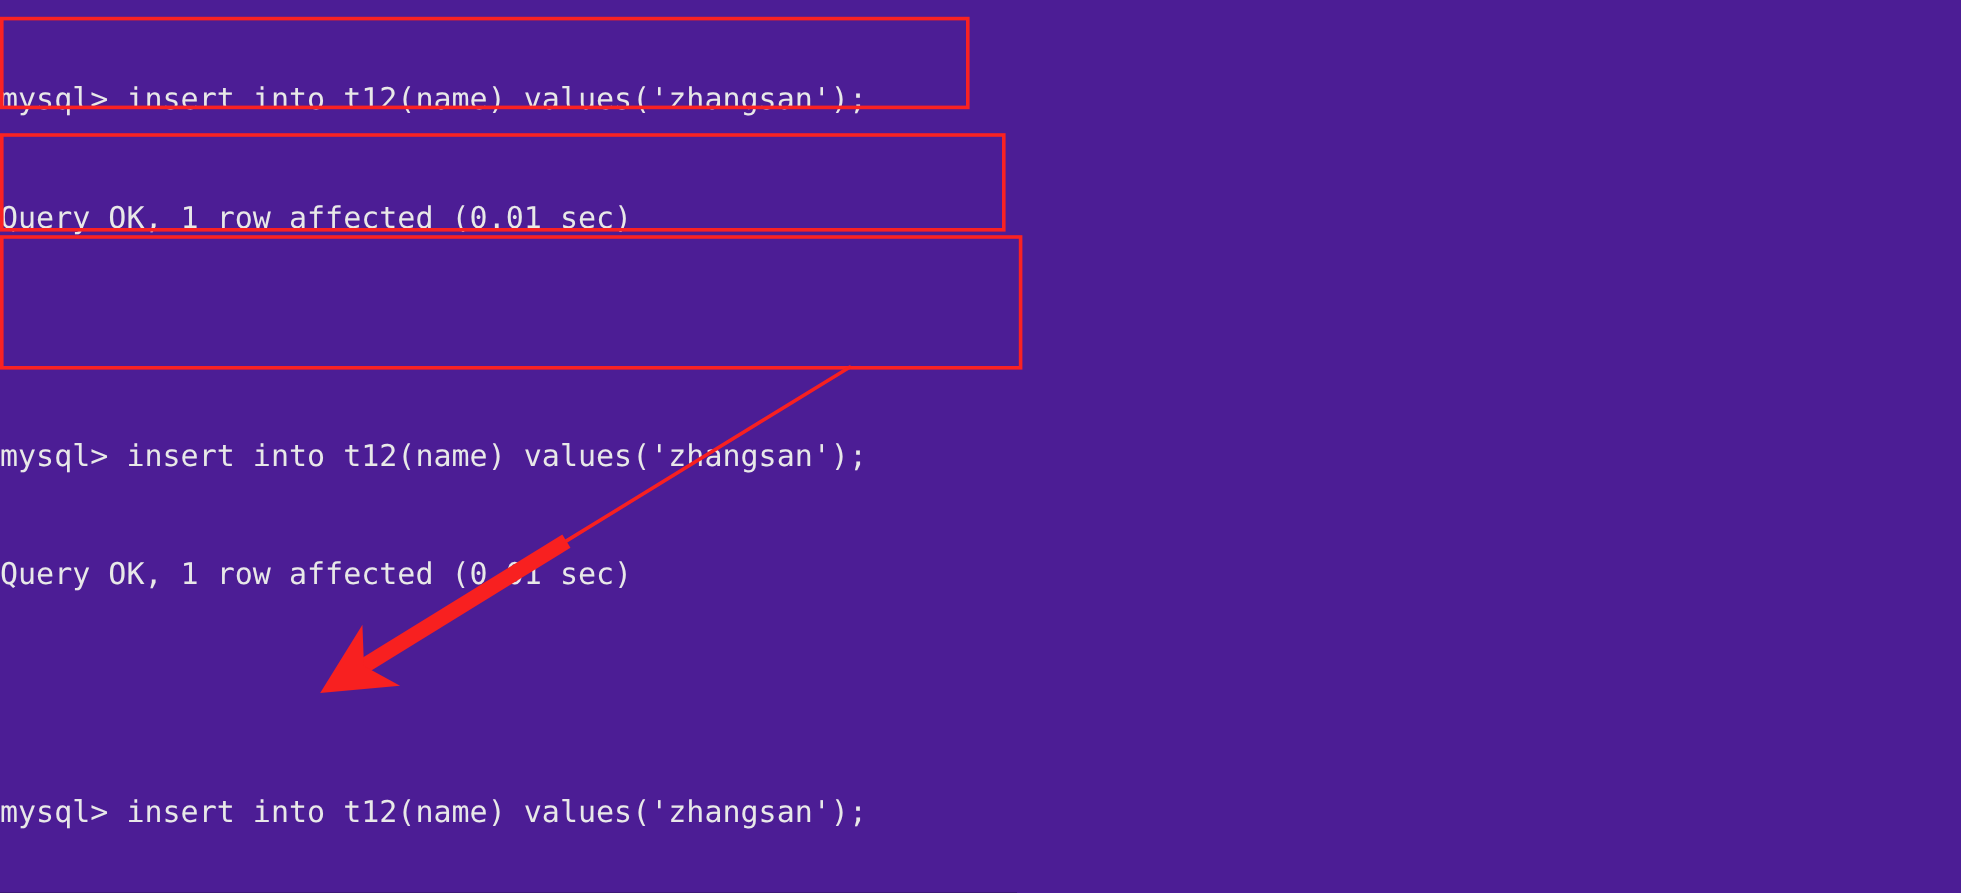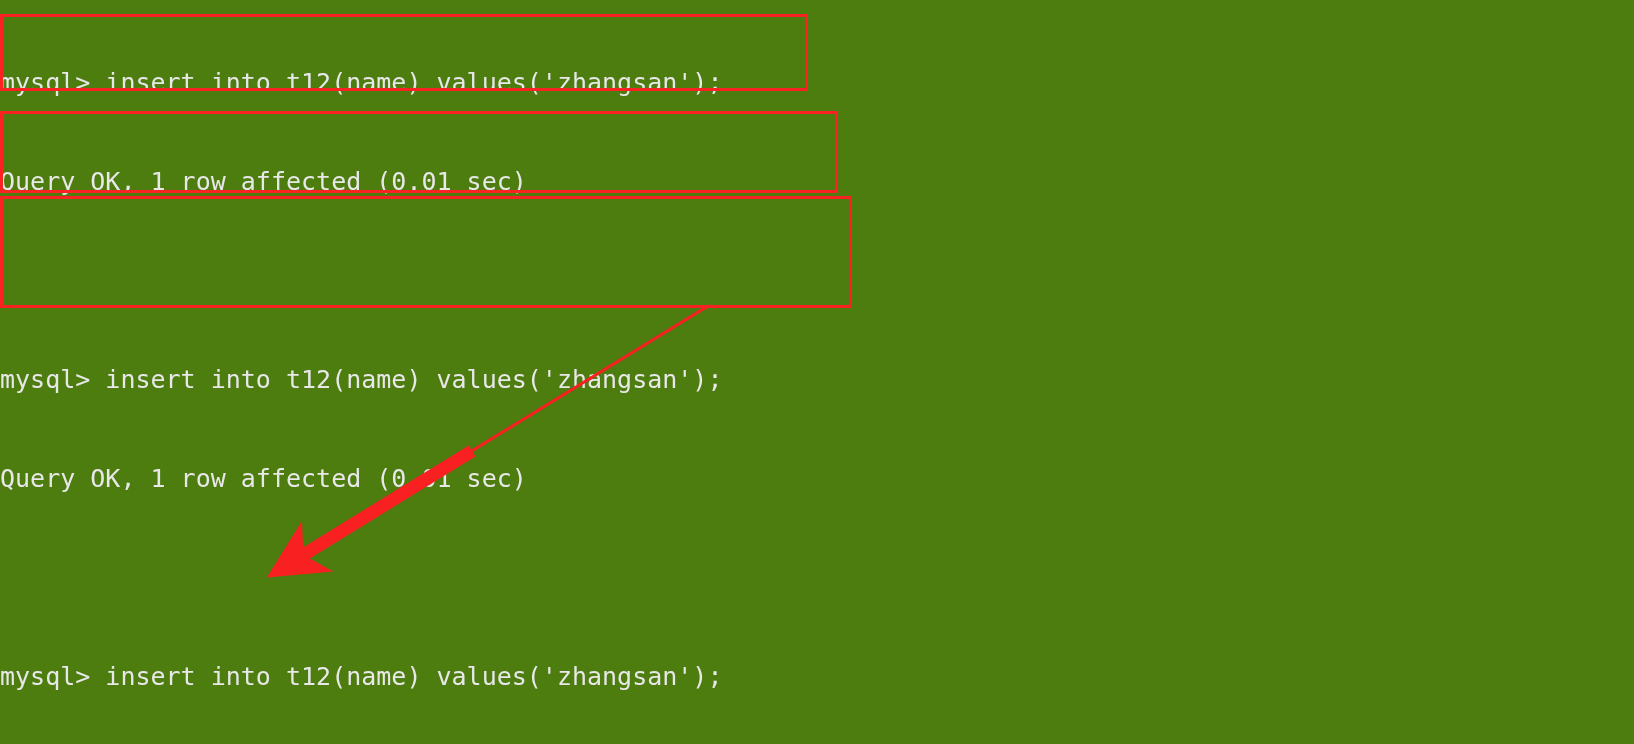--- a/index.html
+++ b/index.html
@@ -10,21 +10,21 @@
   body {
     width: 1634px;
     height: 744px;
     overflow: hidden;
     font-family: "DejaVu Sans Mono", "Liberation Mono", monospace;
   }
   #terminal {
     position: relative;
     width: 1634px;
     height: 744px;
-    background: #4d7c0f;
+    background: #4c1d95;
     overflow: hidden;
   }
   .term-text {
     position: absolute;
     left: 0;
     top: 0;
     width: 1634px;
     color: #e6e6e6;
     font-family: "DejaVu Sans Mono", "Liberation Mono", monospace;
     font-size: 25px;

